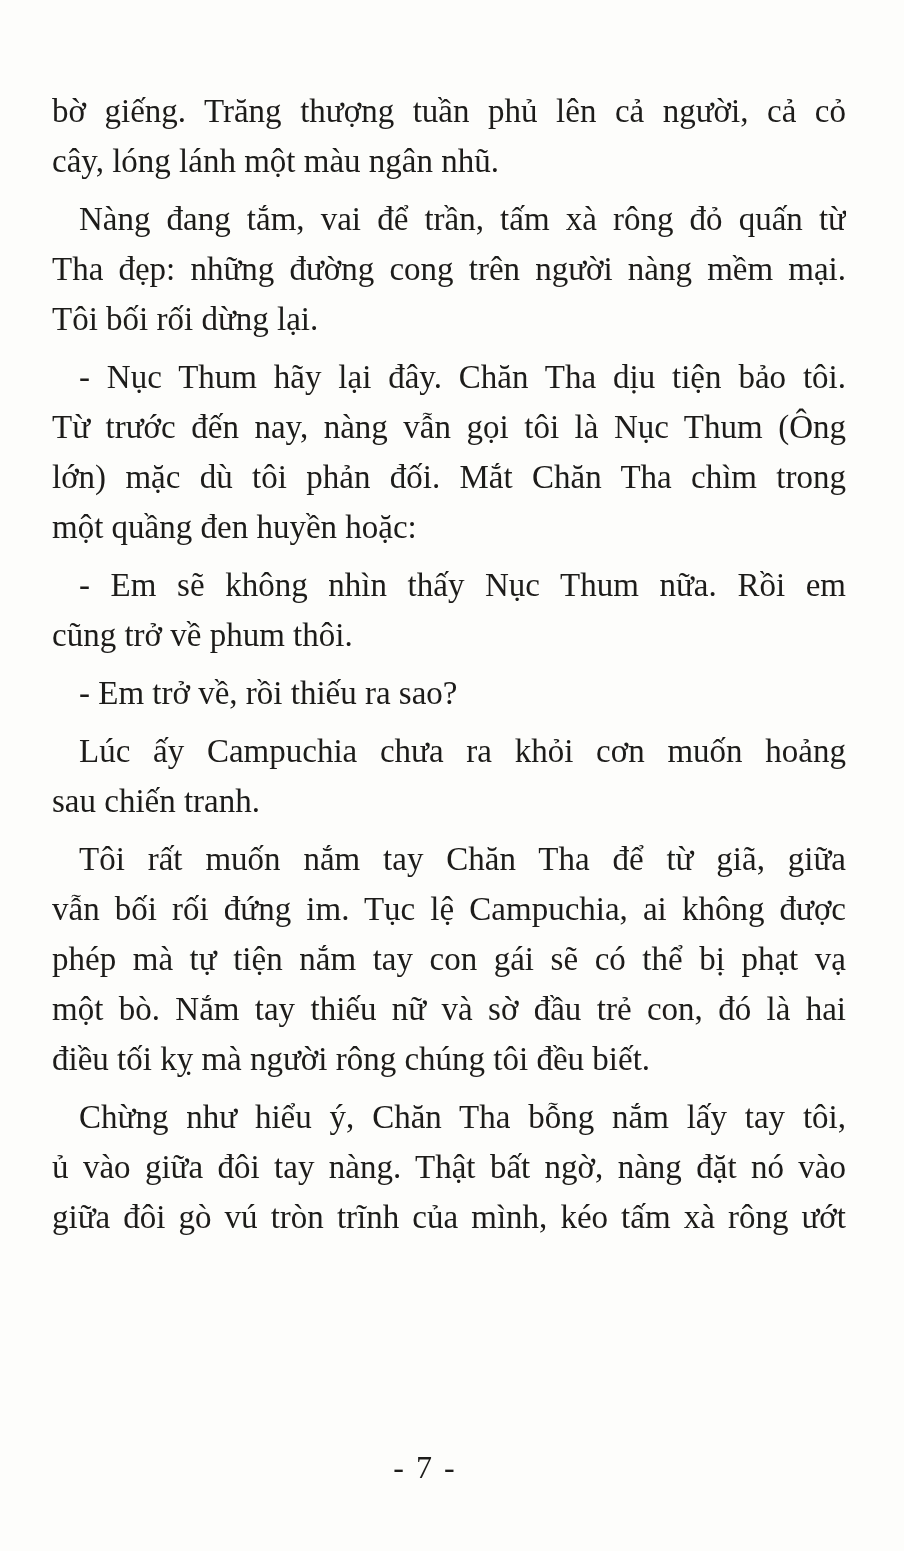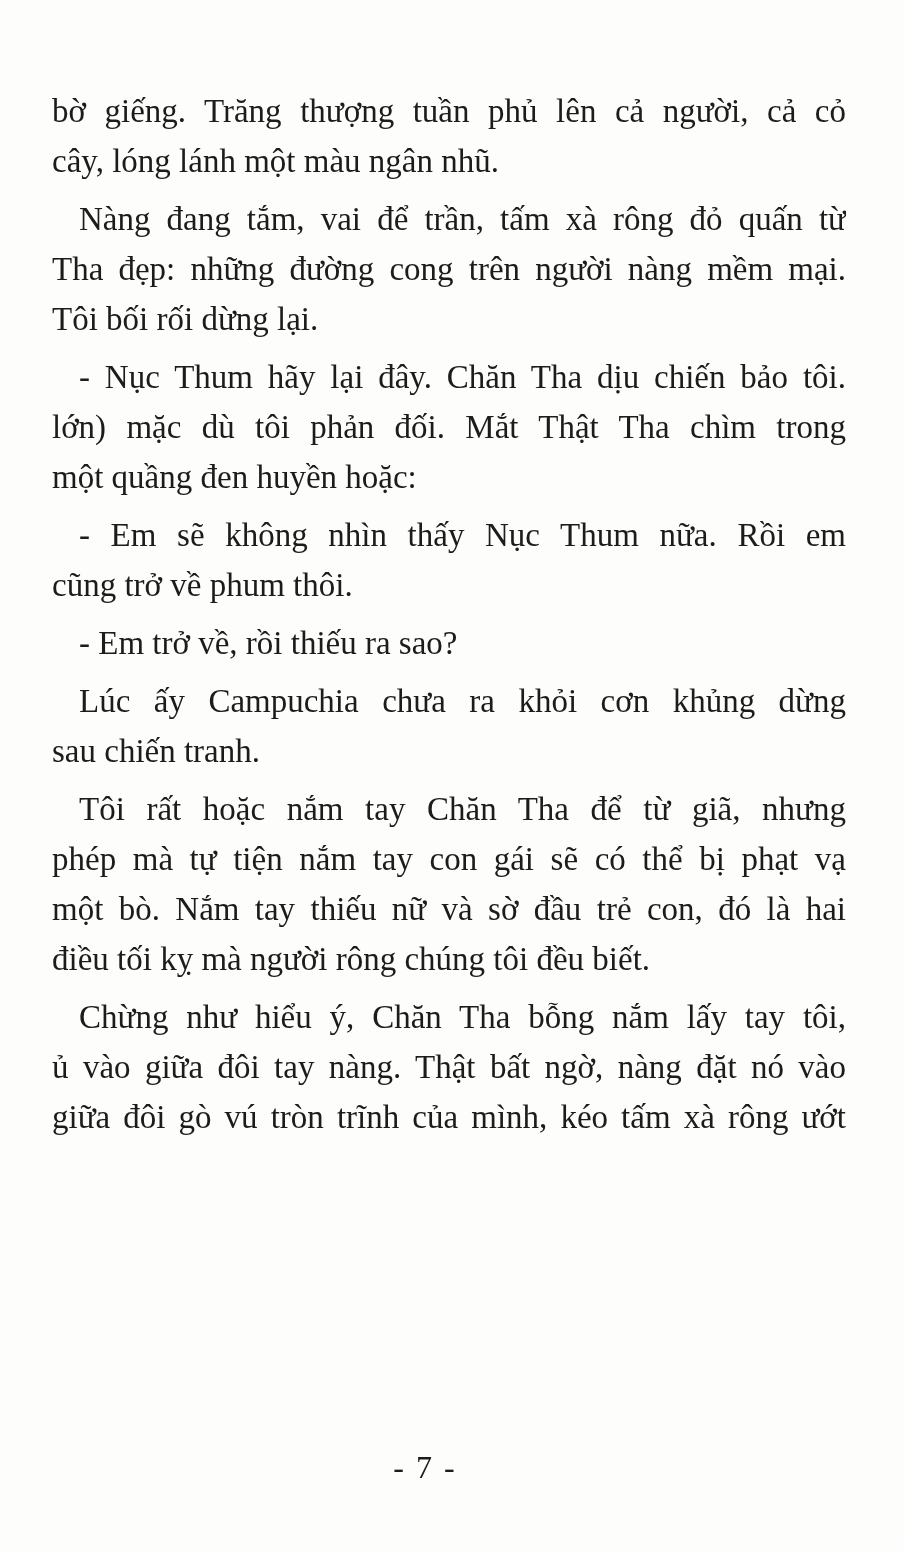--- a/index.html
+++ b/index.html
@@ -68,42 +68,44 @@
       <div class="line last">cây, lóng lánh một màu ngân nhũ.</div>
     </div>
 
     <div class="para">
       <div class="line justify indent">Nàng đang tắm, vai để trần, tấm xà rông đỏ quấn từ</div>
       <div class="line justify">Tha đẹp: những đường cong trên người nàng mềm mại.</div>
       <div class="line last">Tôi bối rối dừng lại.</div>
     </div>
 
     <div class="para">
-      <div class="line justify indent">- Nục Thum hãy lại đây. Chăn Tha dịu chiến bảo tôi.</div>
-      <div class="line justify">lớn) mặc dù tôi phản đối. Mắt Thật Tha chìm trong</div>
+      <div class="line justify indent">- Nục Thum hãy lại đây. Chăn Tha dịu tiện bảo tôi.</div>
+      <div class="line justify">Từ trước đến nay, nàng vẫn gọi tôi là Nục Thum (Ông</div>
+      <div class="line justify">lớn) mặc dù tôi phản đối. Mắt Chăn Tha chìm trong</div>
       <div class="line last">một quầng đen huyền hoặc:</div>
     </div>
 
     <div class="para">
       <div class="line justify indent">- Em sẽ không nhìn thấy Nục Thum nữa. Rồi em</div>
       <div class="line last">cũng trở về phum thôi.</div>
     </div>
 
     <div class="para">
       <div class="line last indent">- Em trở về, rồi thiếu ra sao?</div>
     </div>
 
     <div class="para">
-      <div class="line justify indent">Lúc ấy Campuchia chưa ra khỏi cơn khủng dừng</div>
+      <div class="line justify indent">Lúc ấy Campuchia chưa ra khỏi cơn muốn hoảng</div>
       <div class="line last">sau chiến tranh.</div>
     </div>
 
 
     <div class="para">
-      <div class="line justify indent">Tôi rất hoặc nắm tay Chăn Tha để từ giã, nhưng</div>
+      <div class="line justify indent">Tôi rất muốn nắm tay Chăn Tha để từ giã, giữa</div>
+      <div class="line justify">vẫn bối rối đứng im. Tục lệ Campuchia, ai không được</div>
       <div class="line justify">phép mà tự tiện nắm tay con gái sẽ có thể bị phạt vạ</div>
       <div class="line justify">một bò. Nắm tay thiếu nữ và sờ đầu trẻ con, đó là hai</div>
       <div class="line last">điều tối kỵ mà người rông chúng tôi đều biết.</div>
     </div>
 
     <div class="para">
       <div class="line justify indent">Chừng như hiểu ý, Chăn Tha bỗng nắm lấy tay tôi,</div>
       <div class="line justify">ủ vào giữa đôi tay nàng. Thật bất ngờ, nàng đặt nó vào</div>
       <div class="line justify">giữa đôi gò vú tròn trĩnh của mình, kéo tấm xà rông ướt</div>
     </div>

